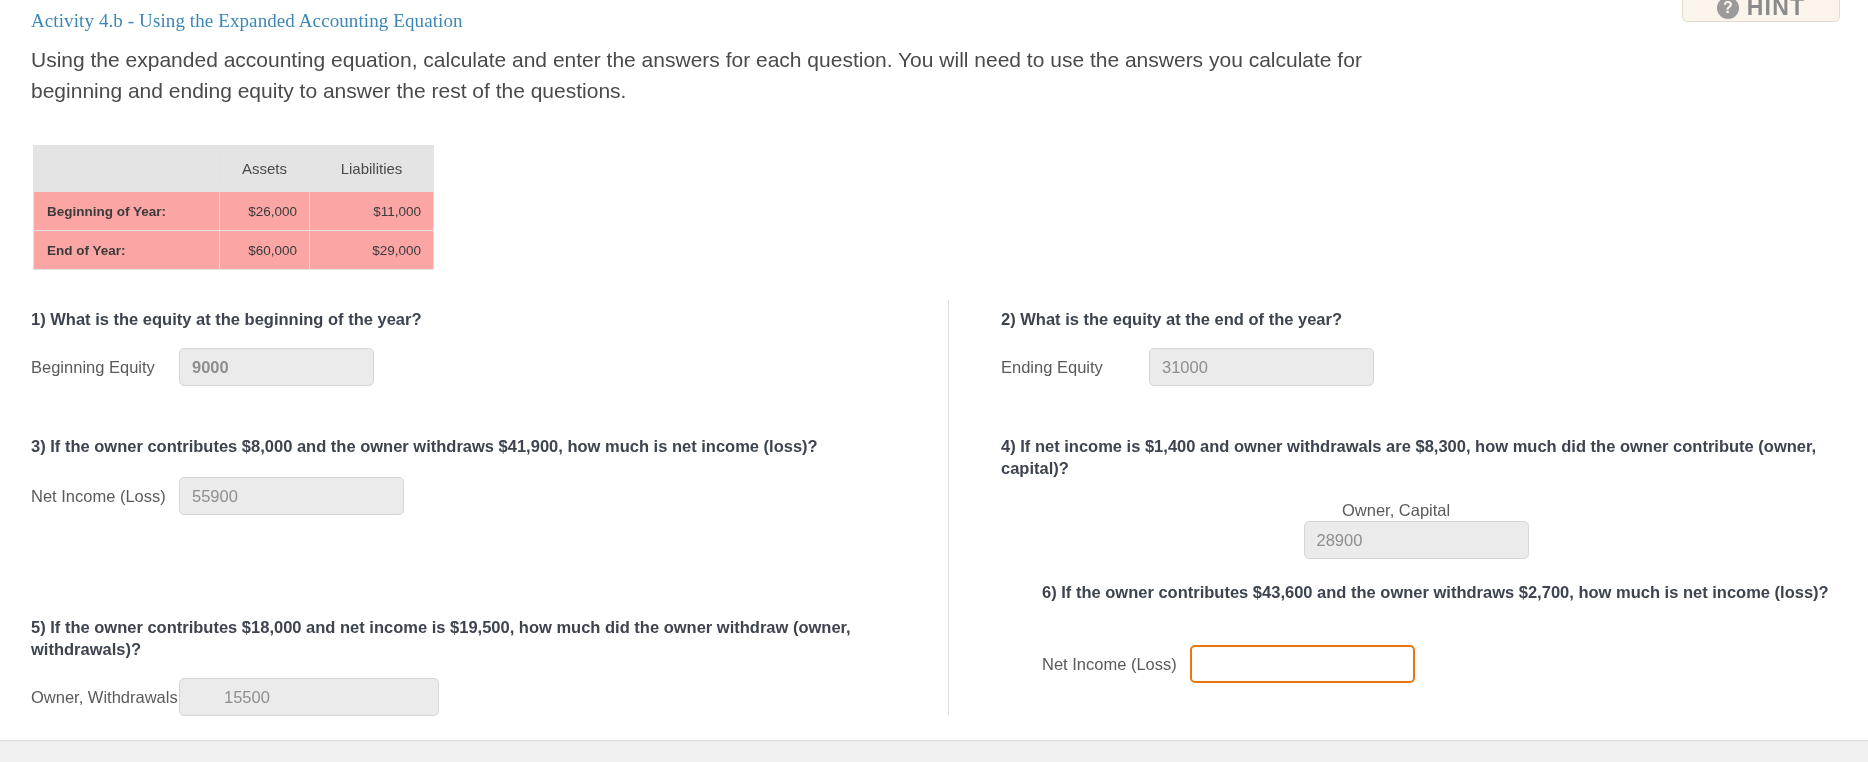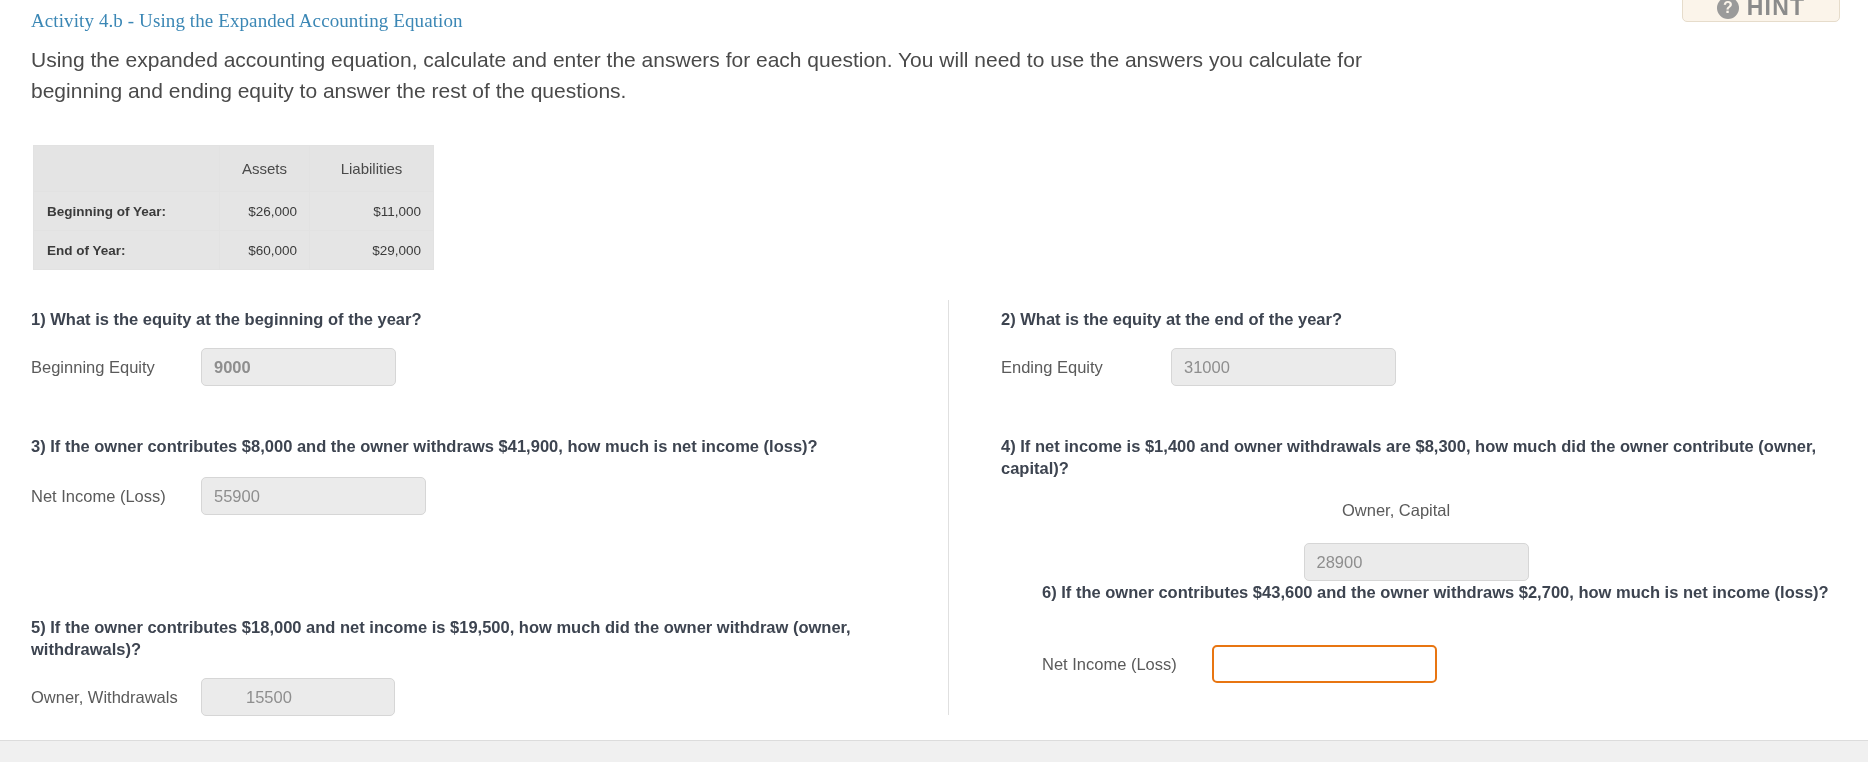--- a/index.html
+++ b/index.html
@@ -103,21 +103,21 @@
     text-align: center;
     margin-top: 39px;
   }
   .data-table thead th.corner {
     width: 186px;
     background: #e4e4e4;
   }
   .data-table thead th.col-assets { width: 90px; }
   .data-table thead th.col-liab { width: 124px; }
   .data-table tbody td {
-    background: #e5e5e5;
+    background: #fca5a5;
     height: 39px;
     padding: 0 14px;
     color: #3b3b3b;
   }
   .data-table tbody td.rowlabel {
     font-weight: bold;
     font-size: 13.5px;
     text-align: left;
     padding-left: 13px;
   }
@@ -144,21 +144,20 @@
   .q-text {
     font-size: 16.5px;
     font-weight: bold;
     color: #3d4450;
     line-height: 22px;
   }
   .answer-row {
     display: flex;
     align-items: center;
     margin-top: 18px;
-    gap: 22px;
   }
   .answer-label {
     font-size: 16.5px;
     color: #5a5a5a;
     font-weight: 300;
     line-height: 21px;
     flex: 0 0 auto;
   }
   .answer-input {
     height: 38px;
@@ -189,21 +188,21 @@
   #q2 .answer-label { width: 148px; }
   #q2 .answer-input { width: 225px; }
   #q3 .answer-row { margin-top: 20px; }
   #q3 .answer-label { width: 148px; }
   #q3 .answer-input { width: 225px; }
   #q4 .answer-row { margin-top: 21px; flex-direction: column; }
   #q4 .answer-label { width: 148px; }
   #q4 .answer-input { width: 225px; }
   #q5 .answer-row { margin-top: 18px; }
   #q5 .answer-label { width: 148px; line-height: 21px; }
-  #q5 .answer-input { width: 194px; padding-left: 44px; }
+  #q5 .answer-input { width: 260px; padding-left: 44px; }
   #q6 .answer-row { margin-top: 42px; }
   #q6 .answer-label { width: 148px; }
   #q6 .answer-input { width: 225px; }
 
   
   .bottom-bar {
     position: absolute;
     left: 0;
     bottom: 0;
     width: 1868px;

